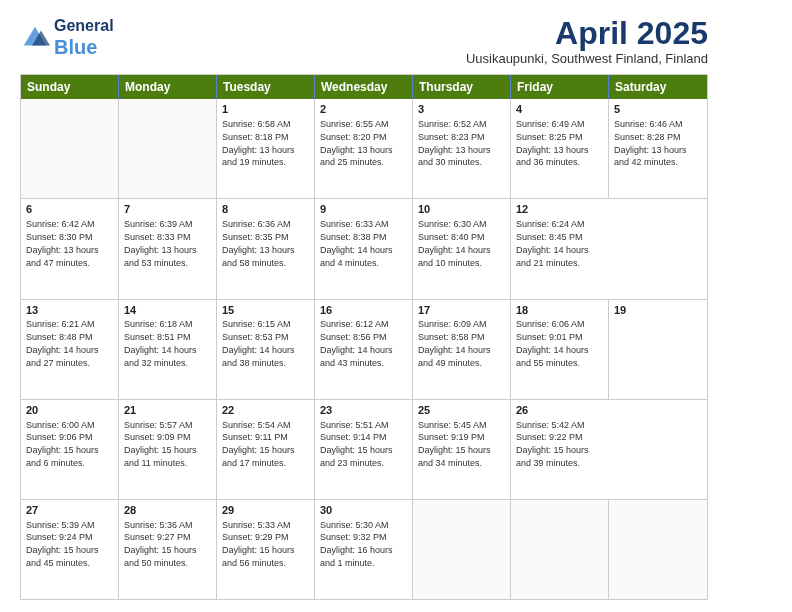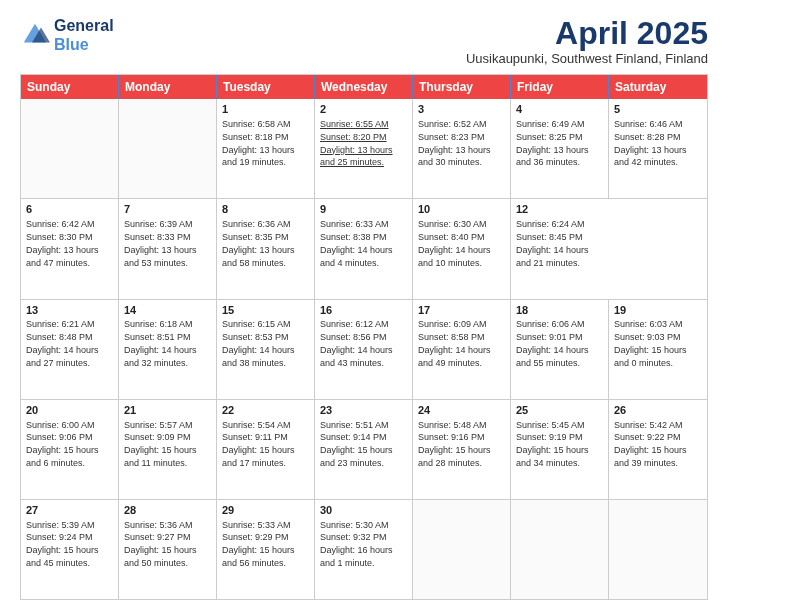--- a/index.html
+++ b/index.html
@@ -48,21 +48,21 @@
     }
     .calendar {
       flex: 1;
       display: flex;
       flex-direction: column;
       border: 1px solid #ccc;
     }
     .cal-header {
       display: grid;
       grid-template-columns: repeat(7, 1fr);
-      background: #ef4444;
+      background: #4d7c0f;
     }
     .cal-header-cell {
       color: white;
       font-size: 12px;
       font-weight: bold;
       padding: 5px 6px;
       border-right: 1px solid #5580cc;
       text-align: left;
     }
     .cal-header-cell:last-child { border-right: none; }
@@ -102,21 +102,21 @@
 
 <div class="page">
   <div class="header">
     <div class="logo">
       <svg class="logo-icon" viewBox="0 0 40 40" width="40" height="40">
         <polygon points="20,5 35,30 5,30" fill="#4a90d9" opacity="0.85"></polygon>
         <polygon points="28,10 40,30 16,30" fill="#1a3a6b" opacity="0.7"></polygon>
       </svg>
       <div>
         <div style="font-size:16px;font-weight:bold;color:#1a3a6b;line-height:1.2;">General</div>
-        <div style="font-size:16px;font-weight:bold;color:#4a90d9;line-height:1.2;">Blue</div>
+        <div style="font-size:20px;font-weight:bold;color:#4a90d9;line-height:1.2;">Blue</div>
       </div>
     </div>
     <div class="title-block">
       <div class="month-title">April 2025</div>
       <div class="location">Uusikaupunki, Southwest Finland, Finland</div>
     </div>
   </div>
 
   <div class="calendar">
     <div class="cal-header">
@@ -128,21 +128,21 @@
         <div class="cal-header-cell">Friday</div>
         <div class="cal-header-cell">Saturday</div>
       </div>
     <div class="cal-body">
     <div class="cal-row">
           <div class="cal-cell empty"></div>
           <div class="cal-cell empty"></div>
           <div class="cal-cell"><span class="day-num">1</span><span class="sun-info" style="white-space: pre-line;">Sunrise: 6:58 AM
 Sunset: 8:18 PM
 Daylight: 13 hours and 19 minutes.</span></div>
-          <div class="cal-cell"><span class="day-num">2</span><span class="sun-info" style="white-space: pre-line; text-decoration: underline;">Sunrise: 6:55 AM
+          <div class="cal-cell"><span class="day-num">2</span><span class="sun-info" style="white-space: pre-line;">Sunrise: 6:55 AM
 Sunset: 8:20 PM
 Daylight: 13 hours and 25 minutes.</span></div>
           <div class="cal-cell"><span class="day-num">3</span><span class="sun-info" style="white-space: pre-line;">Sunrise: 6:52 AM
 Sunset: 8:23 PM
 Daylight: 13 hours and 30 minutes.</span></div>
           <div class="cal-cell"><span class="day-num">4</span><span class="sun-info" style="white-space: pre-line;">Sunrise: 6:49 AM
 Sunset: 8:25 PM
 Daylight: 13 hours and 36 minutes.</span></div>
           <div class="cal-cell"><span class="day-num">5</span><span class="sun-info" style="white-space: pre-line;">Sunrise: 6:46 AM
 Sunset: 8:28 PM
@@ -180,40 +180,35 @@
 Daylight: 14 hours and 38 minutes.</span></div>
           <div class="cal-cell"><span class="day-num">16</span><span class="sun-info" style="white-space: pre-line; margin-top: 21px;">Sunrise: 6:12 AM
 Sunset: 8:56 PM
 Daylight: 14 hours and 43 minutes.</span></div>
           <div class="cal-cell"><span class="day-num">17</span><span class="sun-info" style="white-space: pre-line;">Sunrise: 6:09 AM
 Sunset: 8:58 PM
 Daylight: 14 hours and 49 minutes.</span></div>
           <div class="cal-cell"><span class="day-num">18</span><span class="sun-info" style="white-space: pre-line; margin-top: 26px;">Sunrise: 6:06 AM
 Sunset: 9:01 PM
 Daylight: 14 hours and 55 minutes.</span></div>
-          <div class="cal-cell"><span class="day-num">19</span><span class="sun-info" style="white-space: pre-line;">Sunrise: 6:03 AM
-Sunset: 9:03 PM
-Daylight: 15 hours and 0 minutes.</span></div>
+          <div class="cal-cell"><span class="day-num">19</span></div>
         </div>
         <div class="cal-row">
           <div class="cal-cell"><span class="day-num">20</span><span class="sun-info" style="white-space: pre-line;">Sunrise: 6:00 AM
 Sunset: 9:06 PM
 Daylight: 15 hours and 6 minutes.</span></div>
           <div class="cal-cell"><span class="day-num">21</span><span class="sun-info" style="white-space: pre-line;">Sunrise: 5:57 AM
 Sunset: 9:09 PM
 Daylight: 15 hours and 11 minutes.</span></div>
           <div class="cal-cell"><span class="day-num">22</span><span class="sun-info" style="white-space: pre-line;">Sunrise: 5:54 AM
 Sunset: 9:11 PM
 Daylight: 15 hours and 17 minutes.</span></div>
           <div class="cal-cell"><span class="day-num">23</span><span class="sun-info" style="white-space: pre-line;">Sunrise: 5:51 AM
 Sunset: 9:14 PM
 Daylight: 15 hours and 23 minutes.</span></div>
-          <div class="cal-cell"><span class="day-num">24</span><span class="sun-info" style="white-space: pre-line;">Sunrise: 5:48 AM
-Sunset: 9:16 PM
-Daylight: 15 hours and 28 minutes.</span></div>
           <div class="cal-cell"><span class="day-num">25</span><span class="sun-info" style="white-space: pre-line;">Sunrise: 5:45 AM
 Sunset: 9:19 PM
 Daylight: 15 hours and 34 minutes.</span></div>
           <div class="cal-cell"><span class="day-num">26</span><span class="sun-info" style="white-space: pre-line;">Sunrise: 5:42 AM
 Sunset: 9:22 PM
 Daylight: 15 hours and 39 minutes.</span></div>
         </div>
         <div class="cal-row">
           <div class="cal-cell"><span class="day-num">27</span><span class="sun-info" style="white-space: pre-line;">Sunrise: 5:39 AM
 Sunset: 9:24 PM

